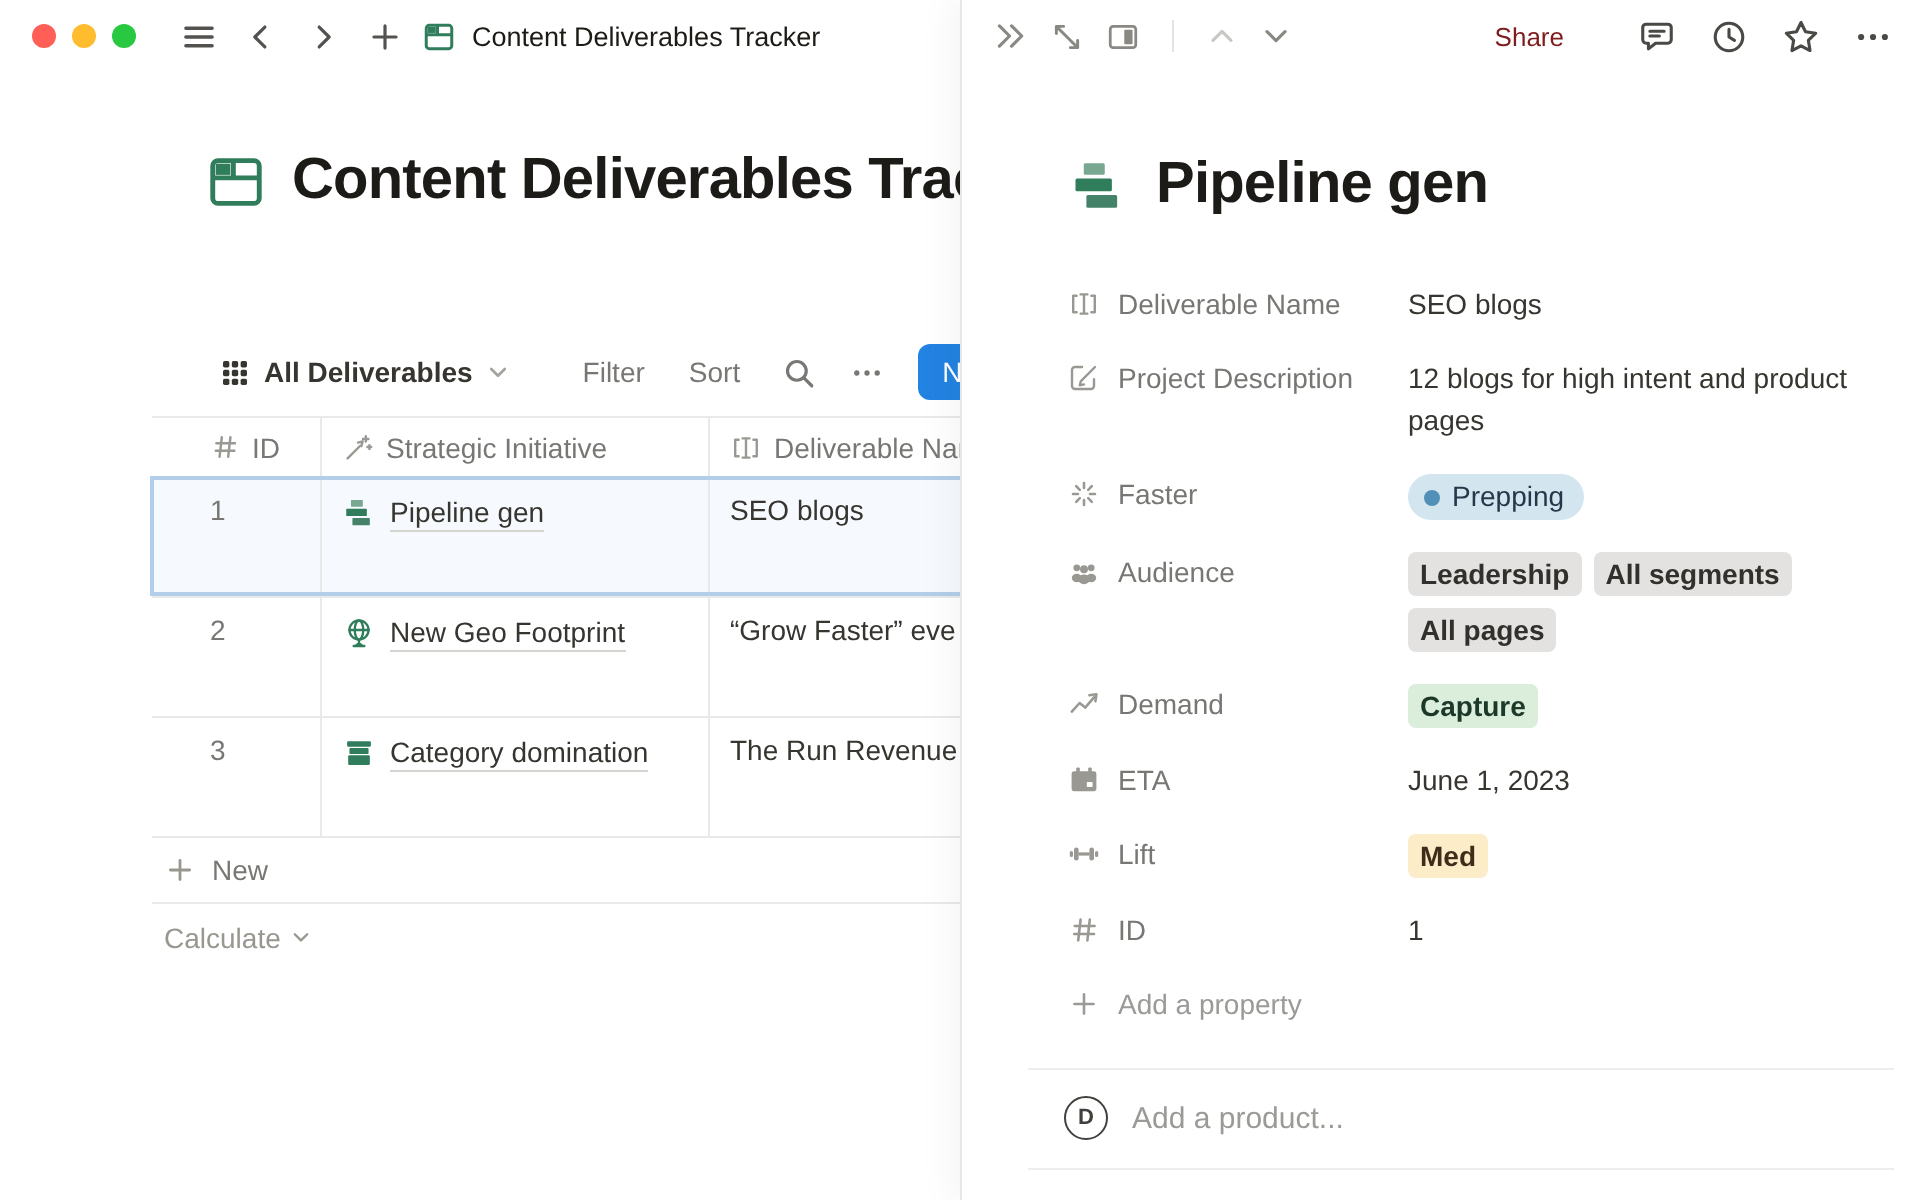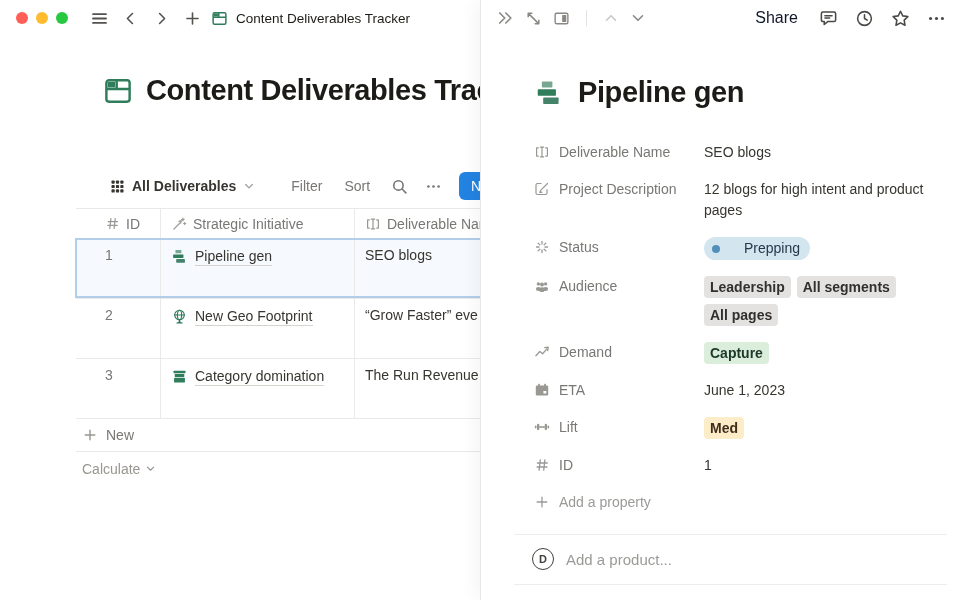--- a/index.html
+++ b/index.html
@@ -63,39 +63,39 @@
   .t-calc { display:flex; align-items:center; gap:5px; height:33px; color:#98968F; padding-left:6px; }
 
   
   .panel { position:absolute; top:0; left:480px; width:480px; height:600px; background:#fff; z-index:10;
     border-left:1px solid #E8E8E6; box-shadow:-6px 0 16px rgba(0,0,0,0.04); }
   .panel-toolbar { display:flex; align-items:center; height:36px; padding:0 14px 0 15px; }
   .pt-left { display:flex; align-items:center; gap:11px; color:#8A8883; }
   .pt-divider { width:1px; height:16px; background:#E4E3E1; margin:0 5px; }
   .pt-spacer { flex:1; }
   .pt-right { display:flex; align-items:center; gap:17px; color:#4A4945; }
-  .share-label { font-size:16px; color:#0f172a; margin-right:4px; cursor:pointer; }
+  .share-label { font-size:13px; color:#7f1d1d; margin-right:20px; cursor:pointer; }
   .pt-icn, .pt-left .pt-icn { display:flex; align-items:center; cursor:pointer; }
   .chev-up-disabled { color:#C9C8C5; }
 
   .panel-body { padding:0 13px 0 53px; }
   .panel-title-row { display:flex; align-items:center; gap:14px; margin-top:40px; }
   .panel-title-row h2 { font-size:29px; font-weight:700; letter-spacing:-0.4px; color:#1C1B17; }
 
   .props { margin-top:25px; }
   .prop { display:flex; align-items:flex-start; padding:8px 0; }
   .prop-icon { width:16px; height:16px; color:#9A9893; margin-top:2px; flex:0 0 16px; display:flex; }
   .prop-label { width:145px; margin-left:9px; color:#787774; font-size:14px; line-height:20px; flex:0 0 145px; cursor:pointer; }
   .prop-value { font-size:14px; line-height:21px; color:#37352F; max-width:232px; }
   .tags { display:flex; flex-wrap:wrap; gap:6px; max-width:232px; }
   .tag { display:inline-block; padding:2px 6px; border-radius:4px; font-size:14px; line-height:18px; color:#32302C; white-space:nowrap;font-weight:bold; }
   .tag-gray { background:#E3E2E0; }
   .tag-green { background:#DBEDDB; color:#1C3829; }
   .tag-yellow { background:#FDECC8; color:#402C1B; }
-  .pill { display:inline-flex; align-items:center; gap:24px; background:#D3E5EF; border-radius:999px;
+  .pill { display:inline-flex; align-items:center; gap:6px; background:#D3E5EF; border-radius:999px;
     padding:2px 10px 2px 8px; font-size:14px; line-height:19px; color:#25384A; }
   .pill .dot { width:8px; height:8px; border-radius:50%; background:#5290B8; }
   .add-prop { color:#9B9A97; }
   .add-prop .prop-icon { color:#9B9A97; }
   .add-prop .prop-label { color:#9B9A97; width:auto; flex:0 0 auto; }
 
   .h-divider { height:1px; background:#EDEDEB; margin:14px 0 0 -20px; }
   .comment-row { display:flex; align-items:center; gap:12px; padding:13px 0 14px 0; margin-left:-2px; }
   .avatar { width:22px; height:22px; border-radius:50%; border:1px solid #41403C; color:#41403C;
     display:flex; align-items:center; justify-content:center; font-size:11px; font-weight:600; flex:0 0 22px; }
@@ -403,21 +403,21 @@
           <span class="prop-label">Project Description</span>
           <span class="prop-value">12 blogs for high intent and product pages</span>
         </div>
 
         <div class="prop">
           <span class="prop-icon">
             <svg width="16" height="16" viewBox="0 0 16 16" fill="none" stroke="currentColor" stroke-width="1.3" stroke-linecap="round">
               <path d="M11 8h2.5M10.1 10.1l1.8 1.8M8 11v2.5M5.9 10.1l-1.8 1.8M5 8H2.5M5.9 5.9 4.1 4.1M8 5V2.5M10.1 5.9l1.8-1.8"></path>
             </svg>
           </span>
-          <span class="prop-label">Status</span>
+          <span class="prop-label">Faster</span>
           <span class="prop-value">
             <span class="pill">
                 <span class="dot"></span>
                 <span>Prepping</span>
               </span>
           </span>
         </div>
 
         <div class="prop">
           <span class="prop-icon">

